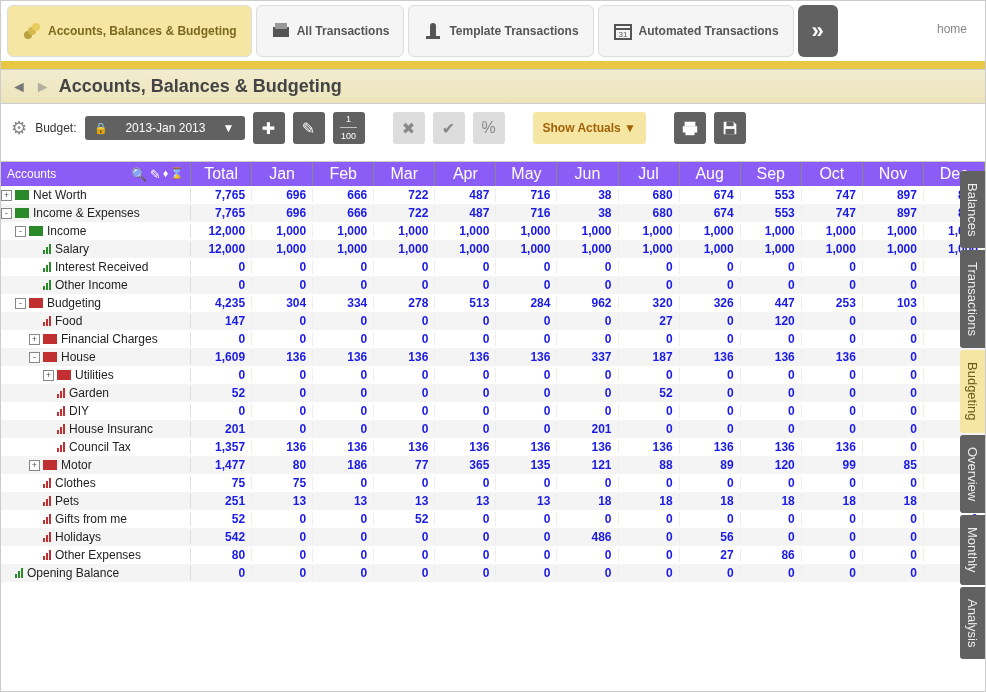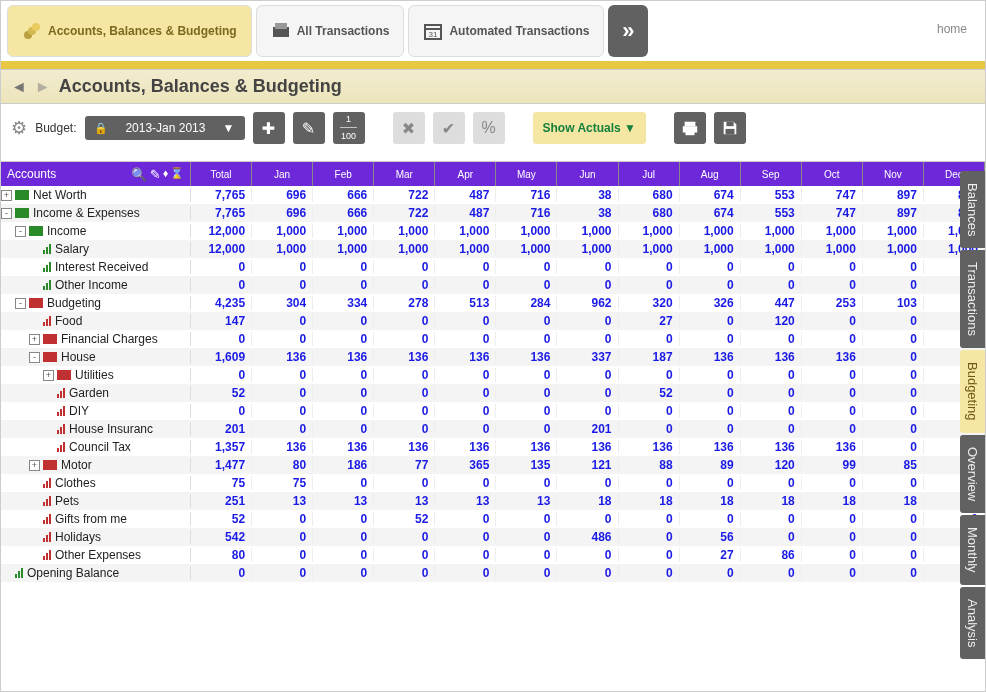--- a/index.html
+++ b/index.html
@@ -25,33 +25,33 @@
   .arrow-btn { font-size: 16px; color: #777; cursor: pointer; user-select: none; }
   .page-title { font-size: 18px; font-weight: bold; color: #444; }
   
   
   .toolbar { display: flex; align-items: center; padding: 8px 10px; gap: 8px; background: #fff; }
   .gear { font-size: 18px; color: #888; cursor: pointer; }
   .budget-label { color: #333; }
   .budget-select { background: #616161; color: #fff; padding: 5px 10px; border-radius: 3px; display: flex; align-items: center; gap: 6px; min-width: 160px; justify-content: space-between; cursor: pointer; }
   .tool-btn { width: 32px; height: 32px; background: #616161; color: #fff; border-radius: 3px; display: flex; align-items: center; justify-content: center; font-size: 16px; cursor: pointer; }
   .tool-btn.light { background: #ddd; color: #888; }
-  .tool-btn.yellow { background: #f5e6a3; color: #15803d; width: auto; padding: 0 10px; font-size: 12px; font-weight: bold; }
+  .tool-btn.yellow { background: #f5e6a3; color: #a16207; width: auto; padding: 0 10px; font-size: 12px; font-weight: bold; }
   .tool-btn .small { font-size: 9px; line-height: 1; }
   
   
   .divider { height: 10px; background: #fff; border-bottom: 1px solid #ccc; }
   
   
   .data-wrap { display: flex; }
   .data-table { flex: 1; }
-  .hdr-row { display: flex; background: #6d28d9; color: #fff; height: 24px; align-items: stretch; }
+  .hdr-row { display: flex; background: #8b5cf6; color: #fff; height: 24px; align-items: stretch; }
   .hdr-accounts { width: 190px; display: flex; align-items: center; padding: 0 6px; border-right: 1px solid #888; gap: 4px; }
   .hdr-accounts-icons { margin-left: auto; display: flex; gap: 2px; }
-  .hdr-cell { flex: 1; min-width: 54px; display: flex; align-items: center; justify-content: center; border-right: 1px solid #888; font-size: 10px; text-align: right; }
+  .hdr-cell { flex: 1; min-width: 54px; display: flex; align-items: center; justify-content: center; border-right: 1px solid #888; font-size: 16px; text-align: right; }
   
   .data-row { display: flex; height: 18px; align-items: center; }
   .data-row:nth-child(even) { background: #f4f4f4; }
   .row-label { width: 190px; display: flex; align-items: center; font-size: 12px; color: #222; border-right: 1px solid #ddd; padding-right: 4px; white-space: nowrap; overflow: hidden; }
   .tree-toggle { width: 11px; height: 11px; border: 1px solid #888; display: inline-flex; align-items: center; justify-content: center; font-size: 9px; margin-right: 3px; cursor: pointer; line-height: 1; color: #555; background: #fff; }
   .tree-spacer { width: 14px; display: inline-block; }
   .folder-icon { width: 14px; height: 10px; display: inline-block; margin-right: 4px; }
   .folder-green { background: #2a8a2a; }
   .folder-red { background: #c03030; }
   .bars-icon { display: inline-flex; gap: 1px; align-items: flex-end; margin-right: 4px; height: 10px; }
@@ -87,20 +87,33 @@
   </div>
   <div class="nav-tab">
     <div class="nav-tab-row">
       <span class="nav-tab-icon">
         <svg width="20" height="20" viewBox="0 0 20 20">
             <rect x="2" y="6" width="16" height="10" fill="#555"></rect>
             <rect x="4" y="2" width="12" height="6" fill="#999"></rect>
           </svg>
       </span>
       <span class="nav-tab-text">All
+Transactions</span>
+    </div>
+  </div>
+  <div class="nav-tab">
+    <div class="nav-tab-row">
+      <span class="nav-tab-icon">
+        <svg width="20" height="20" viewBox="0 0 20 20">
+            <rect x="3" y="15" width="14" height="3" fill="#555"></rect>
+            <rect x="7" y="6" width="6" height="9" fill="#555"></rect>
+            <circle cx="10" cy="5" r="3" fill="#555"></circle>
+          </svg>
+      </span>
+      <span class="nav-tab-text">Template
 Transactions</span>
     </div>
   </div>
   <div class="nav-tab">
     <div class="nav-tab-row">
       <span class="nav-tab-icon">
         <svg width="20" height="20" viewBox="0 0 20 20">
             <rect x="2" y="4" width="16" height="14" fill="none" stroke="#555" stroke-width="2"></rect>
             <line x1="2" y1="8" x2="18" y2="8" stroke="#555" stroke-width="2"></line>
             <text x="10" y="16" font-size="8" text-anchor="middle" fill="#555">31</text>

